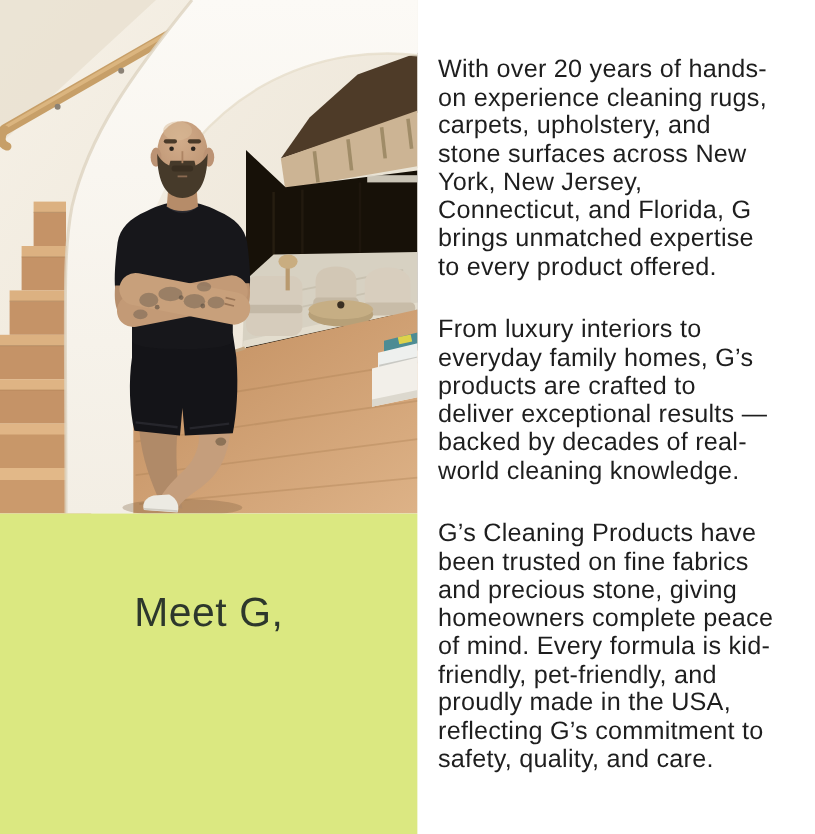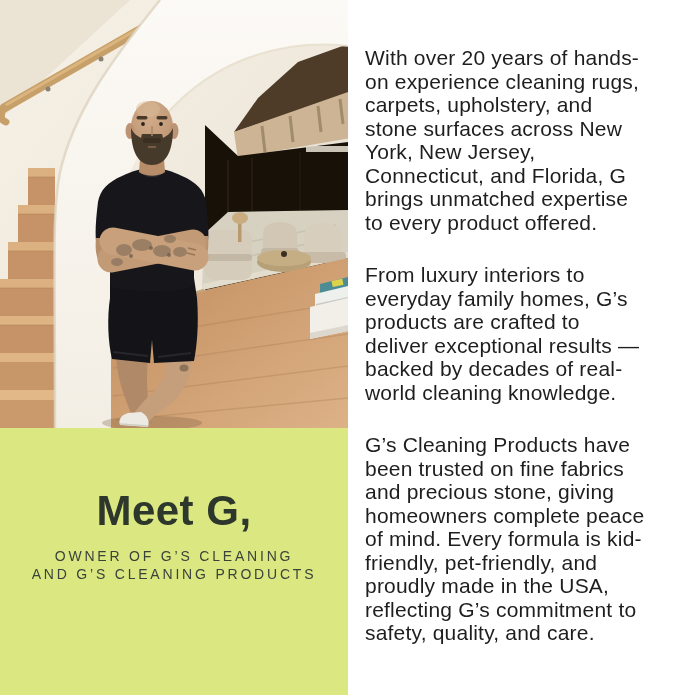--- a/index.html
+++ b/index.html
@@ -30,23 +30,23 @@
   .banner {
     flex: 1;
     background: #dbe881;
     display: flex;
     flex-direction: column;
     align-items: center;
     padding-top: 58px;
     text-align: center;
   }
   .banner-heading {
-    font-size: 42px;
+    font-size: 34px;
     line-height: 50px;
-    font-weight: 700;
+    font-weight: 400;
     letter-spacing: 0.5px;
     color: #2d372c;
   }
   .banner-subtitle {
     margin-top: 12px;
     font-size: 14px;
     line-height: 17.5px;
     font-weight: 500;
     letter-spacing: 2.8px;
     color: #3a423a;
@@ -278,22 +278,20 @@
           <rect x="156.5" y="116" width="11" height="3.5" rx="1.7" fill="#4a3a29"></rect>
           <circle cx="143" cy="124" r="1.9" fill="#2b241d"></circle>
           <circle cx="161" cy="124" r="1.9" fill="#2b241d"></circle>
           <path d="M 152,126 L 152,136" stroke="#ad8463" stroke-width="1.5"></path>
         </g>
       </svg>
     </div>
 
     <div class="banner">
       <h1 class="banner-heading">Meet G,</h1>
-      <div class="banner-subtitle">OWNER OF G’S CLEANING
-AND G’S CLEANING PRODUCTS</div>
     </div>
 
   </div>
 
   <div class="right-col">
     <p class="bio-p">With over 20 years of hands-
 on experience cleaning rugs,
 carpets, upholstery, and
 stone surfaces across New
 York, New Jersey,

